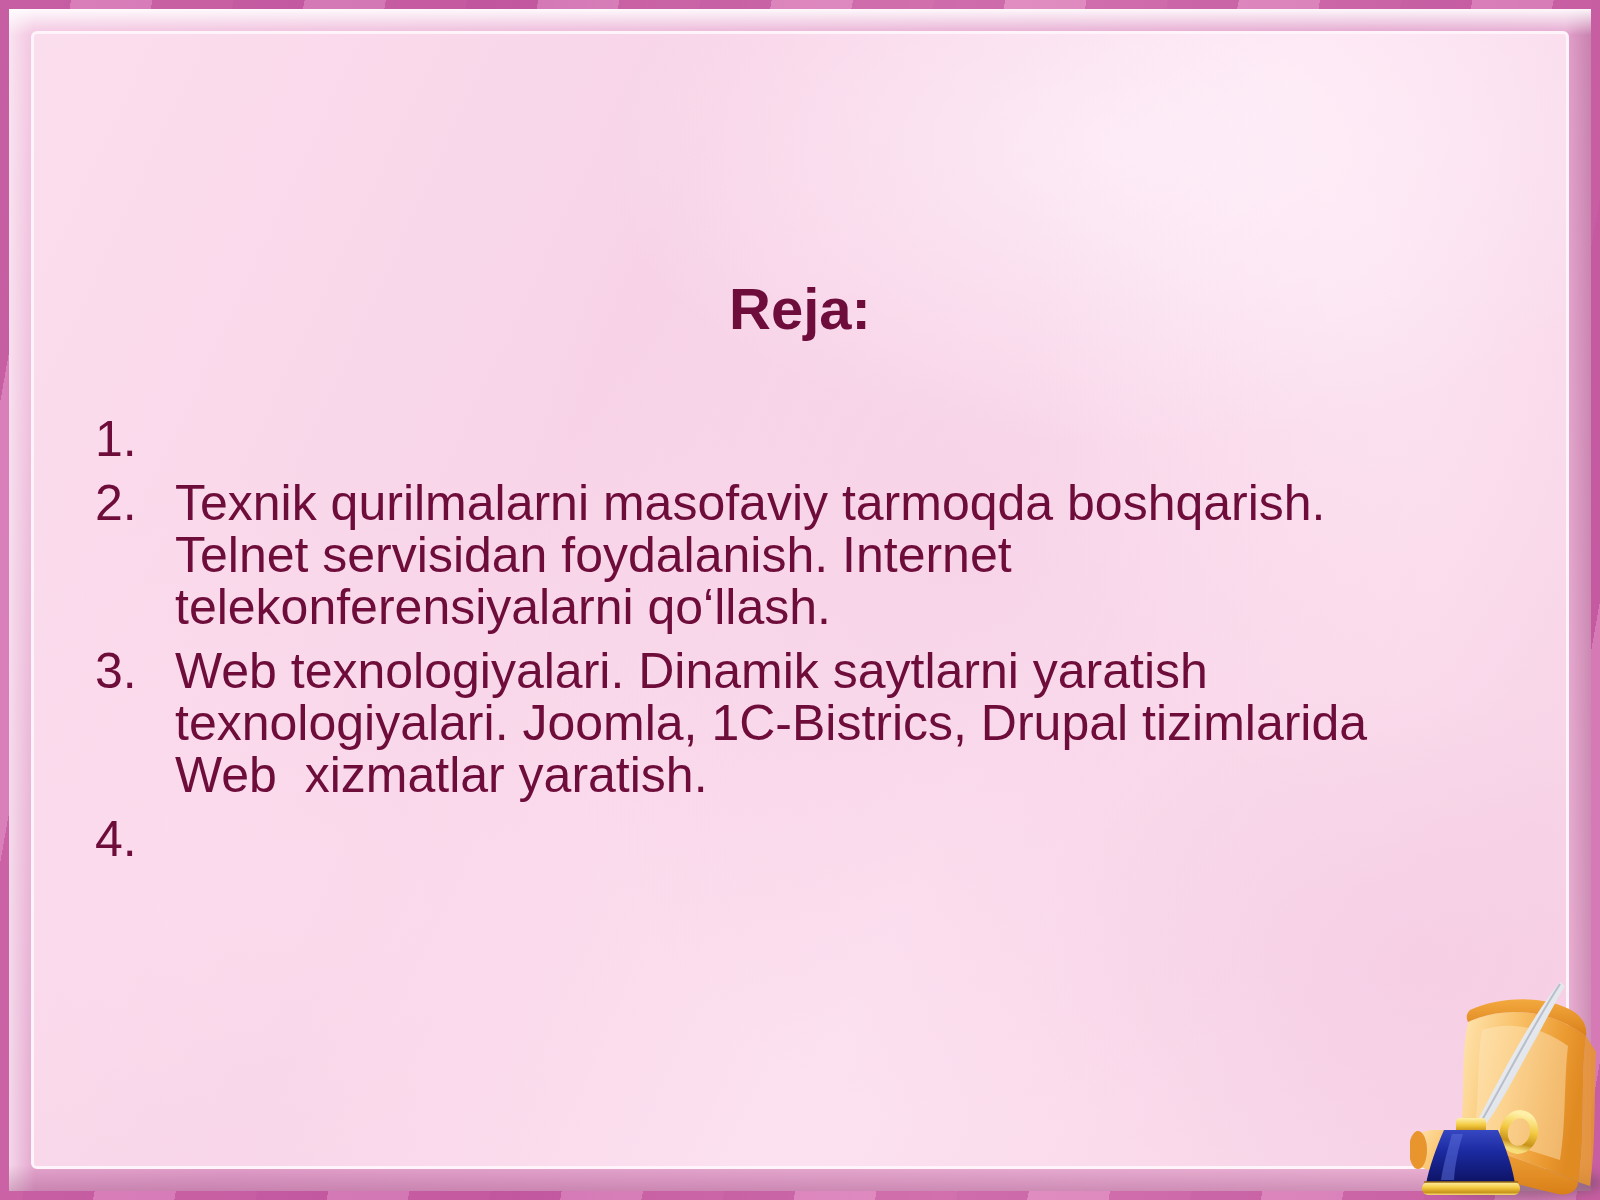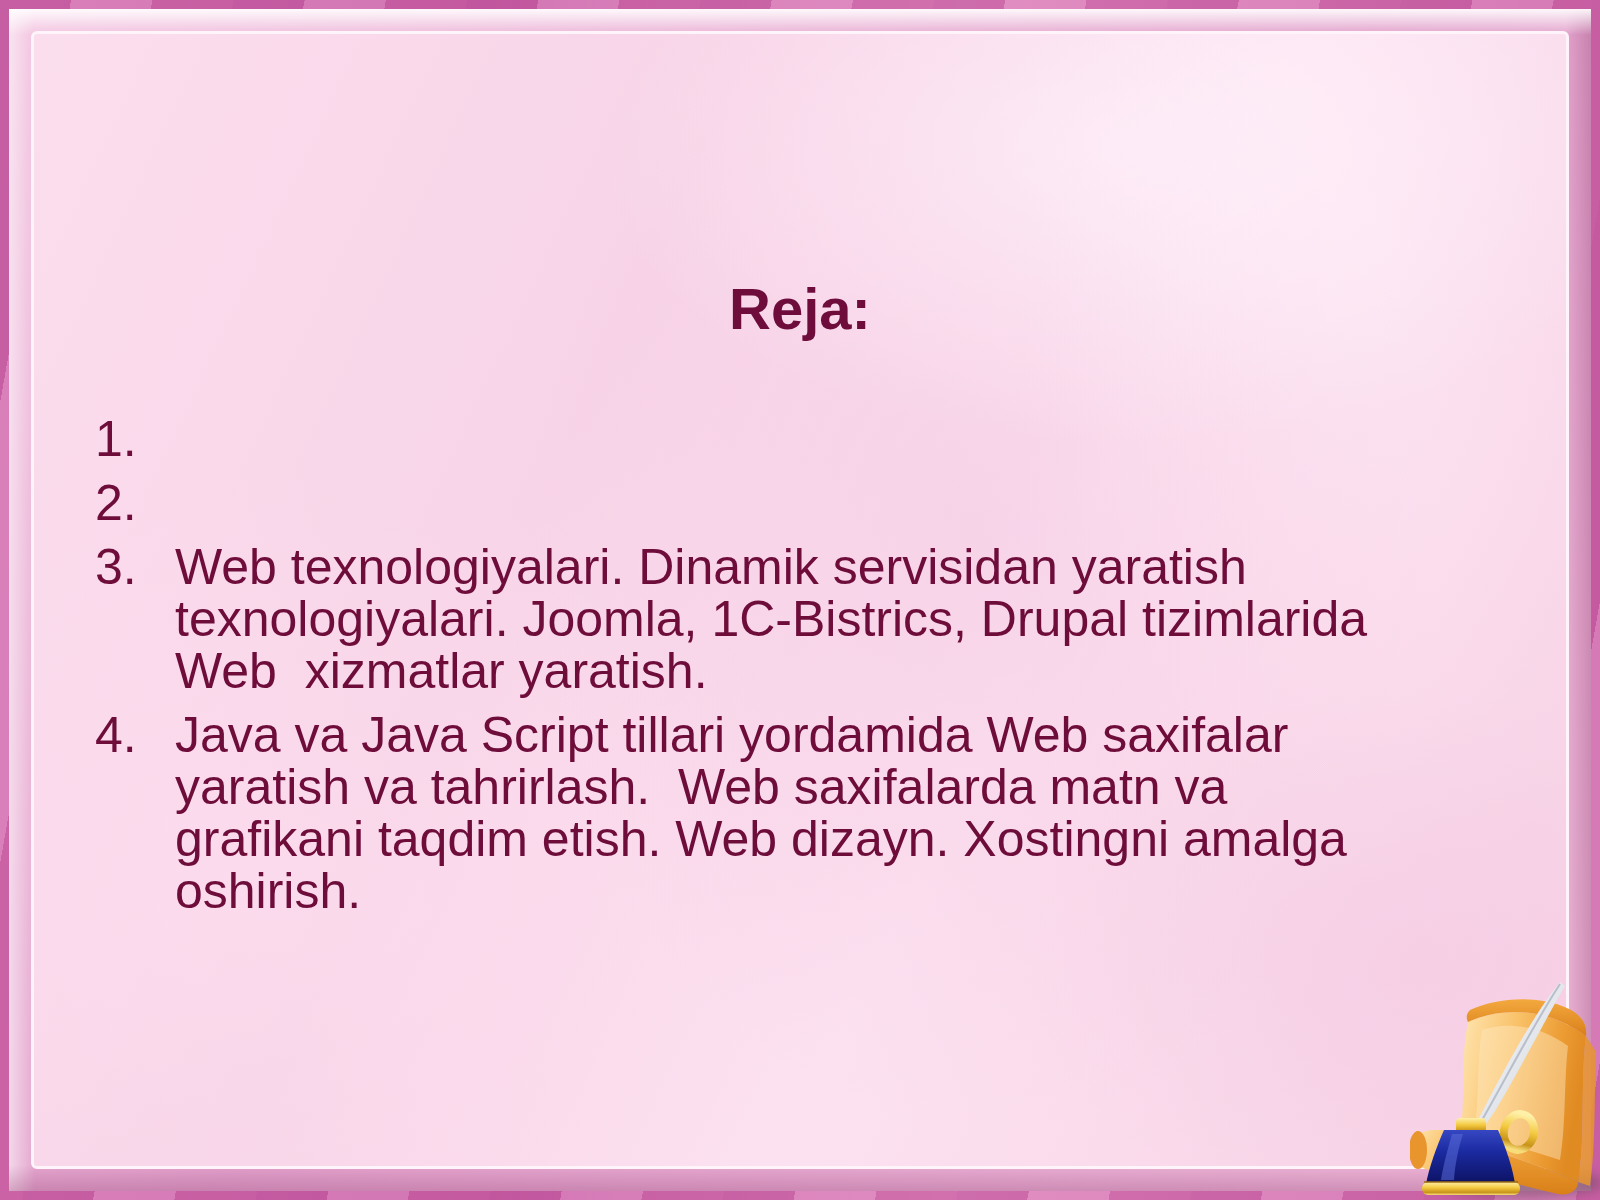--- a/index.html
+++ b/index.html
@@ -83,28 +83,28 @@
   <div class="frame-band"></div>
 
   <div class="content">
     <h1 class="title">Reja:</h1>
     <ol class="plan-list">
         <li>
           <span class="num">1.</span>
         </li>
         <li>
           <span class="num">2.</span>
+          <span class="txt">Texnik qurilmalarni masofaviy tarmoqda boshqarish. Telnet servisidan foydalanish. Internet telekonferensiyalarni qo‘llash.</span>
         </li>
         <li>
           <span class="num">3.</span>
-          <span class="txt">Web texnologiyalari. Dinamik servisidan yaratish texnologiyalari. Joomla, 1C-Bistrics, Drupal tizimlarida Web  xizmatlar yaratish.</span>
+          <span class="txt">Web texnologiyalari. Dinamik saytlarni yaratish texnologiyalari. Joomla, 1C-Bistrics, Drupal tizimlarida Web  xizmatlar yaratish.</span>
         </li>
         <li>
           <span class="num">4.</span>
-          <span class="txt">Java va Java Script tillari yordamida Web saxifalar yaratish va tahrirlash.  Web saxifalarda matn va grafikani taqdim etish. Web dizayn. Xostingni amalga oshirish.</span>
         </li>
       </ol>
   </div>
 
   <svg class="corner-icon" viewBox="0 0 190 220" xmlns="http://www.w3.org/2000/svg">
     <defs>
       <linearGradient id="parchV" x1="0" y1="0" x2="1" y2="0.25">
         <stop offset="0" stop-color="#ffe6b3"></stop>
         <stop offset="0.45" stop-color="#f9c168"></stop>
         <stop offset="0.8" stop-color="#ec9c33"></stop>

